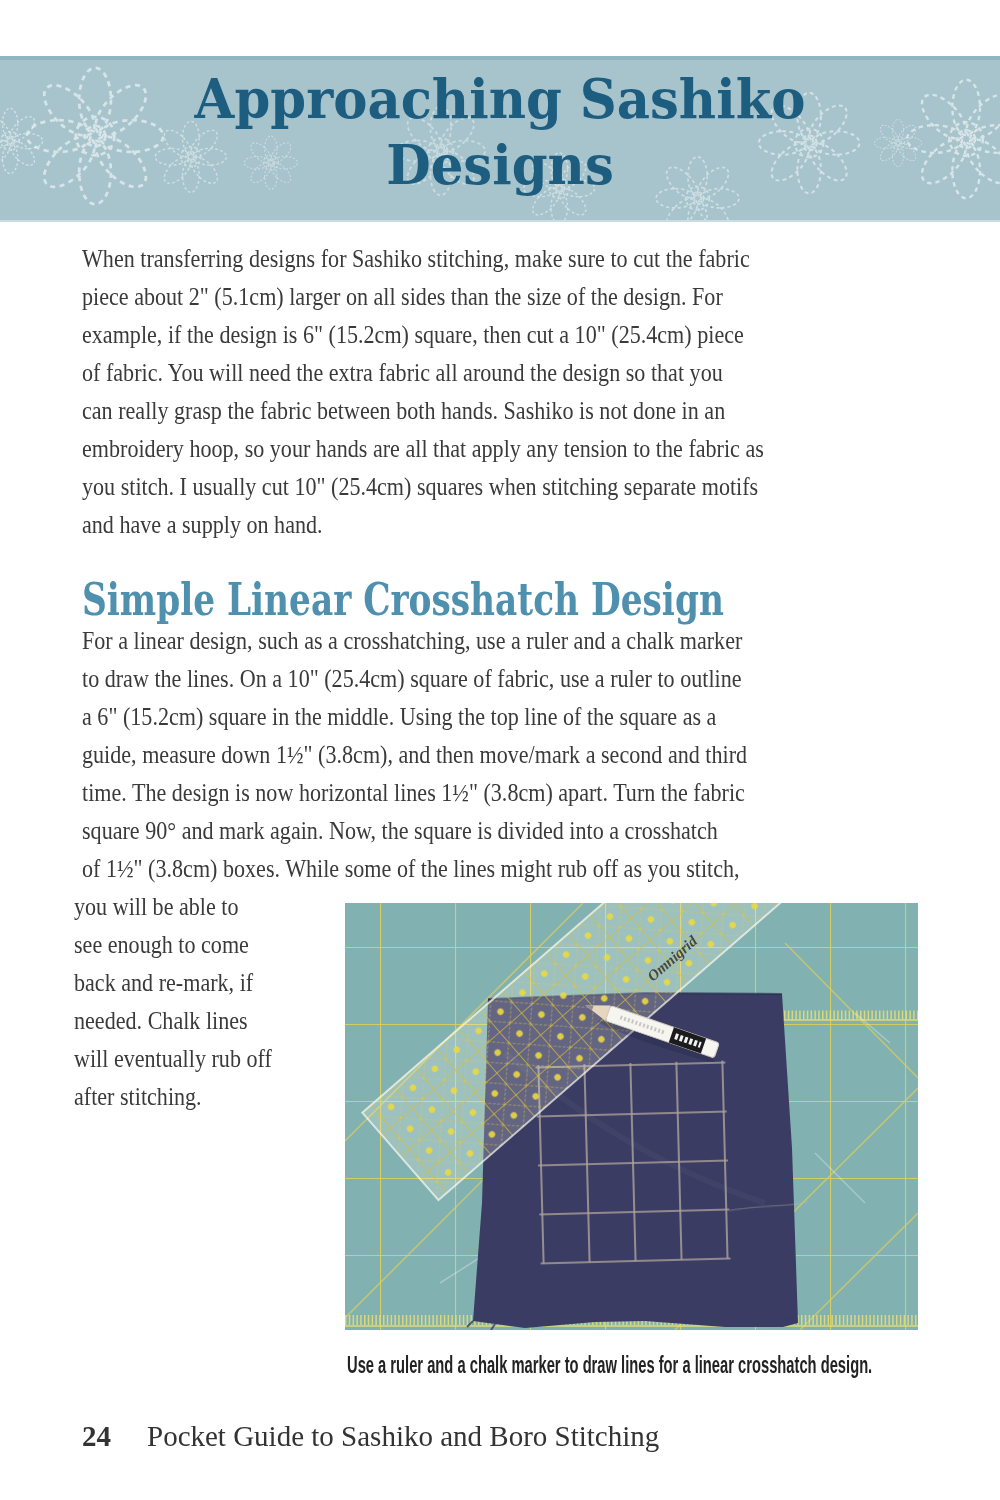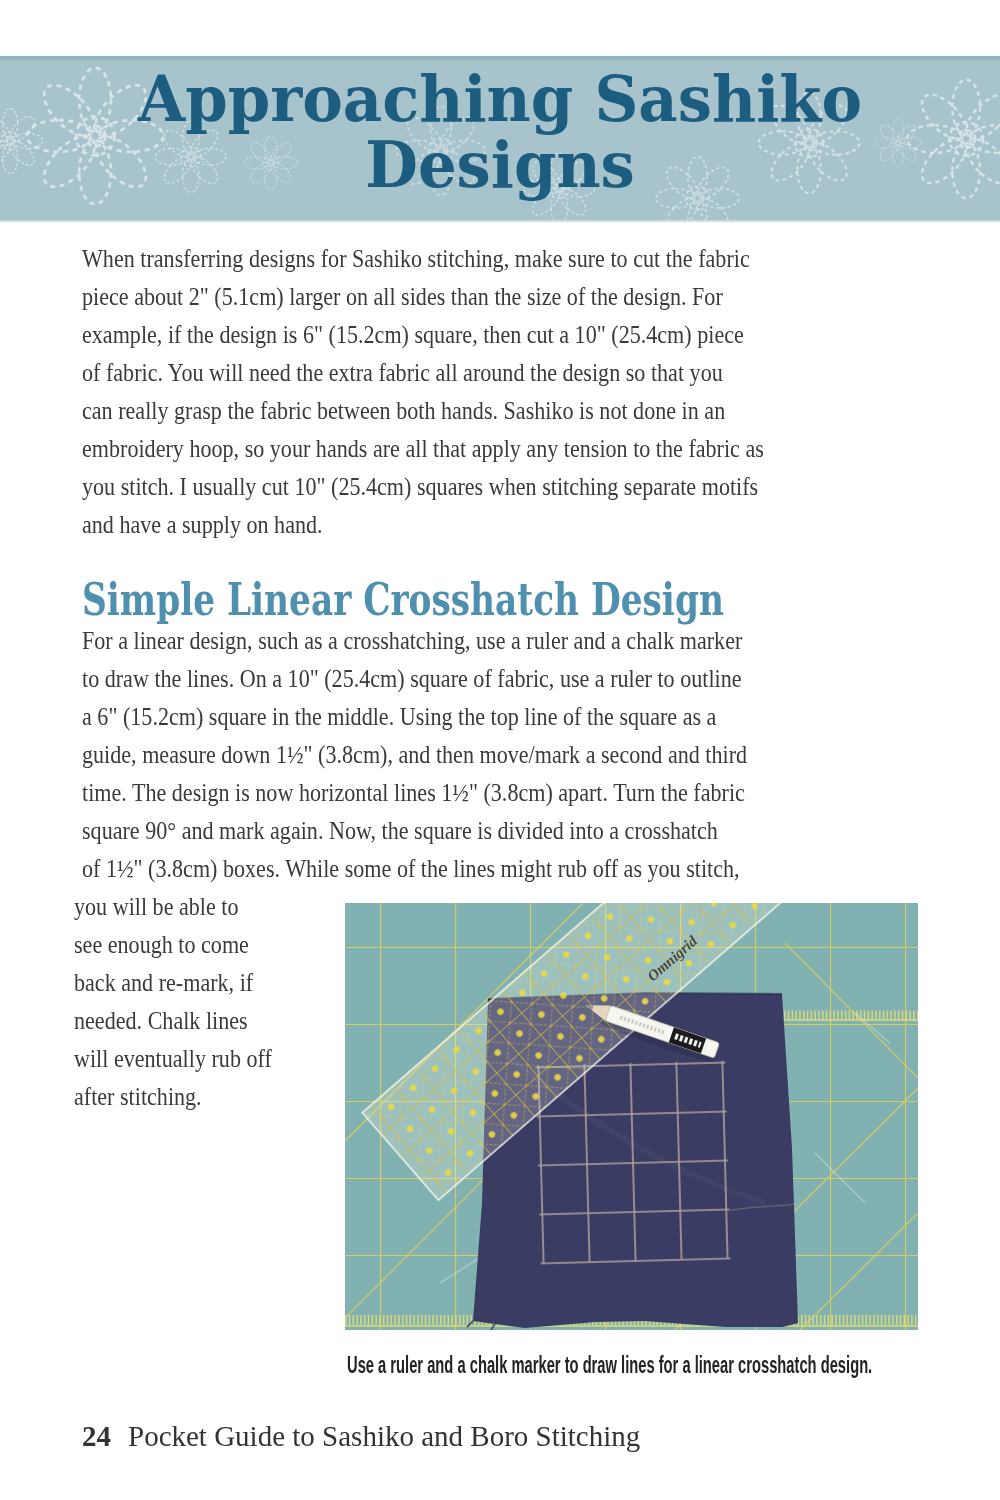--- a/index.html
+++ b/index.html
@@ -9,21 +9,21 @@
   }
   .banner{
     position:absolute;left:0;top:56px;width:1000px;height:166px;
     background:#a7c4cc;border-top:4px solid #8fb6c1;border-bottom:2px solid #cadde1;
     box-sizing:border-box;
   }
   .deco{position:absolute;left:0;top:0;width:100%;height:100%;pointer-events:none}
   .title{
     position:absolute;left:0;top:6px;width:100%;text-align:center;
     font-family:"DejaVu Serif",serif;font-weight:bold;color:#1d5d80;
-    font-size:64px;line-height:66px;letter-spacing:0;
+    font-size:54px;line-height:66px;letter-spacing:0;
   }
   .title .tl{display:block;transform:scaleX(0.95)}
   .bodyline{
     white-space:nowrap;font-size:26px;line-height:38px;color:#3a3a3a;
     transform:scaleX(0.85);transform-origin:0 50%;
   }
   .intro{position:absolute;left:82px;top:240px}
   .heading{
     position:absolute;left:82px;top:574px;
     font-family:"DejaVu Serif",serif;font-weight:bold;font-size:44px;
@@ -31,21 +31,21 @@
   }
   .sect{position:absolute;left:82px;top:622px}
   .wrapcol{position:absolute;left:74px;top:888px}
   .photo{position:absolute;left:345px;top:903px;width:573px;height:427px;display:block}
   .caption{
     position:absolute;left:347px;top:1352px;
     font-family:"Liberation Sans",sans-serif;font-weight:bold;font-size:23px;
     color:#222;white-space:nowrap;transform:scaleX(0.64);transform-origin:0 50%;
   }
   .footer{position:absolute;left:82px;top:1420px;font-size:29px;color:#333;white-space:nowrap}
-  .footer .num{font-weight:bold;margin-right:17px}
+  .footer .num{font-weight:bold;margin-right:36px}
 </style>
 </head>
 <body>
 
 <div class="banner">
   <svg class="deco" viewBox="0 0 1000 162">
     <defs>
       <g id="flw" stroke="#ffffff" fill="none" stroke-width="2.4" stroke-dasharray="4.5 4">
         <ellipse cx="0" cy="-32" rx="14" ry="28"></ellipse>
         <ellipse cx="0" cy="-32" rx="14" ry="28" transform="rotate(45)"></ellipse>

